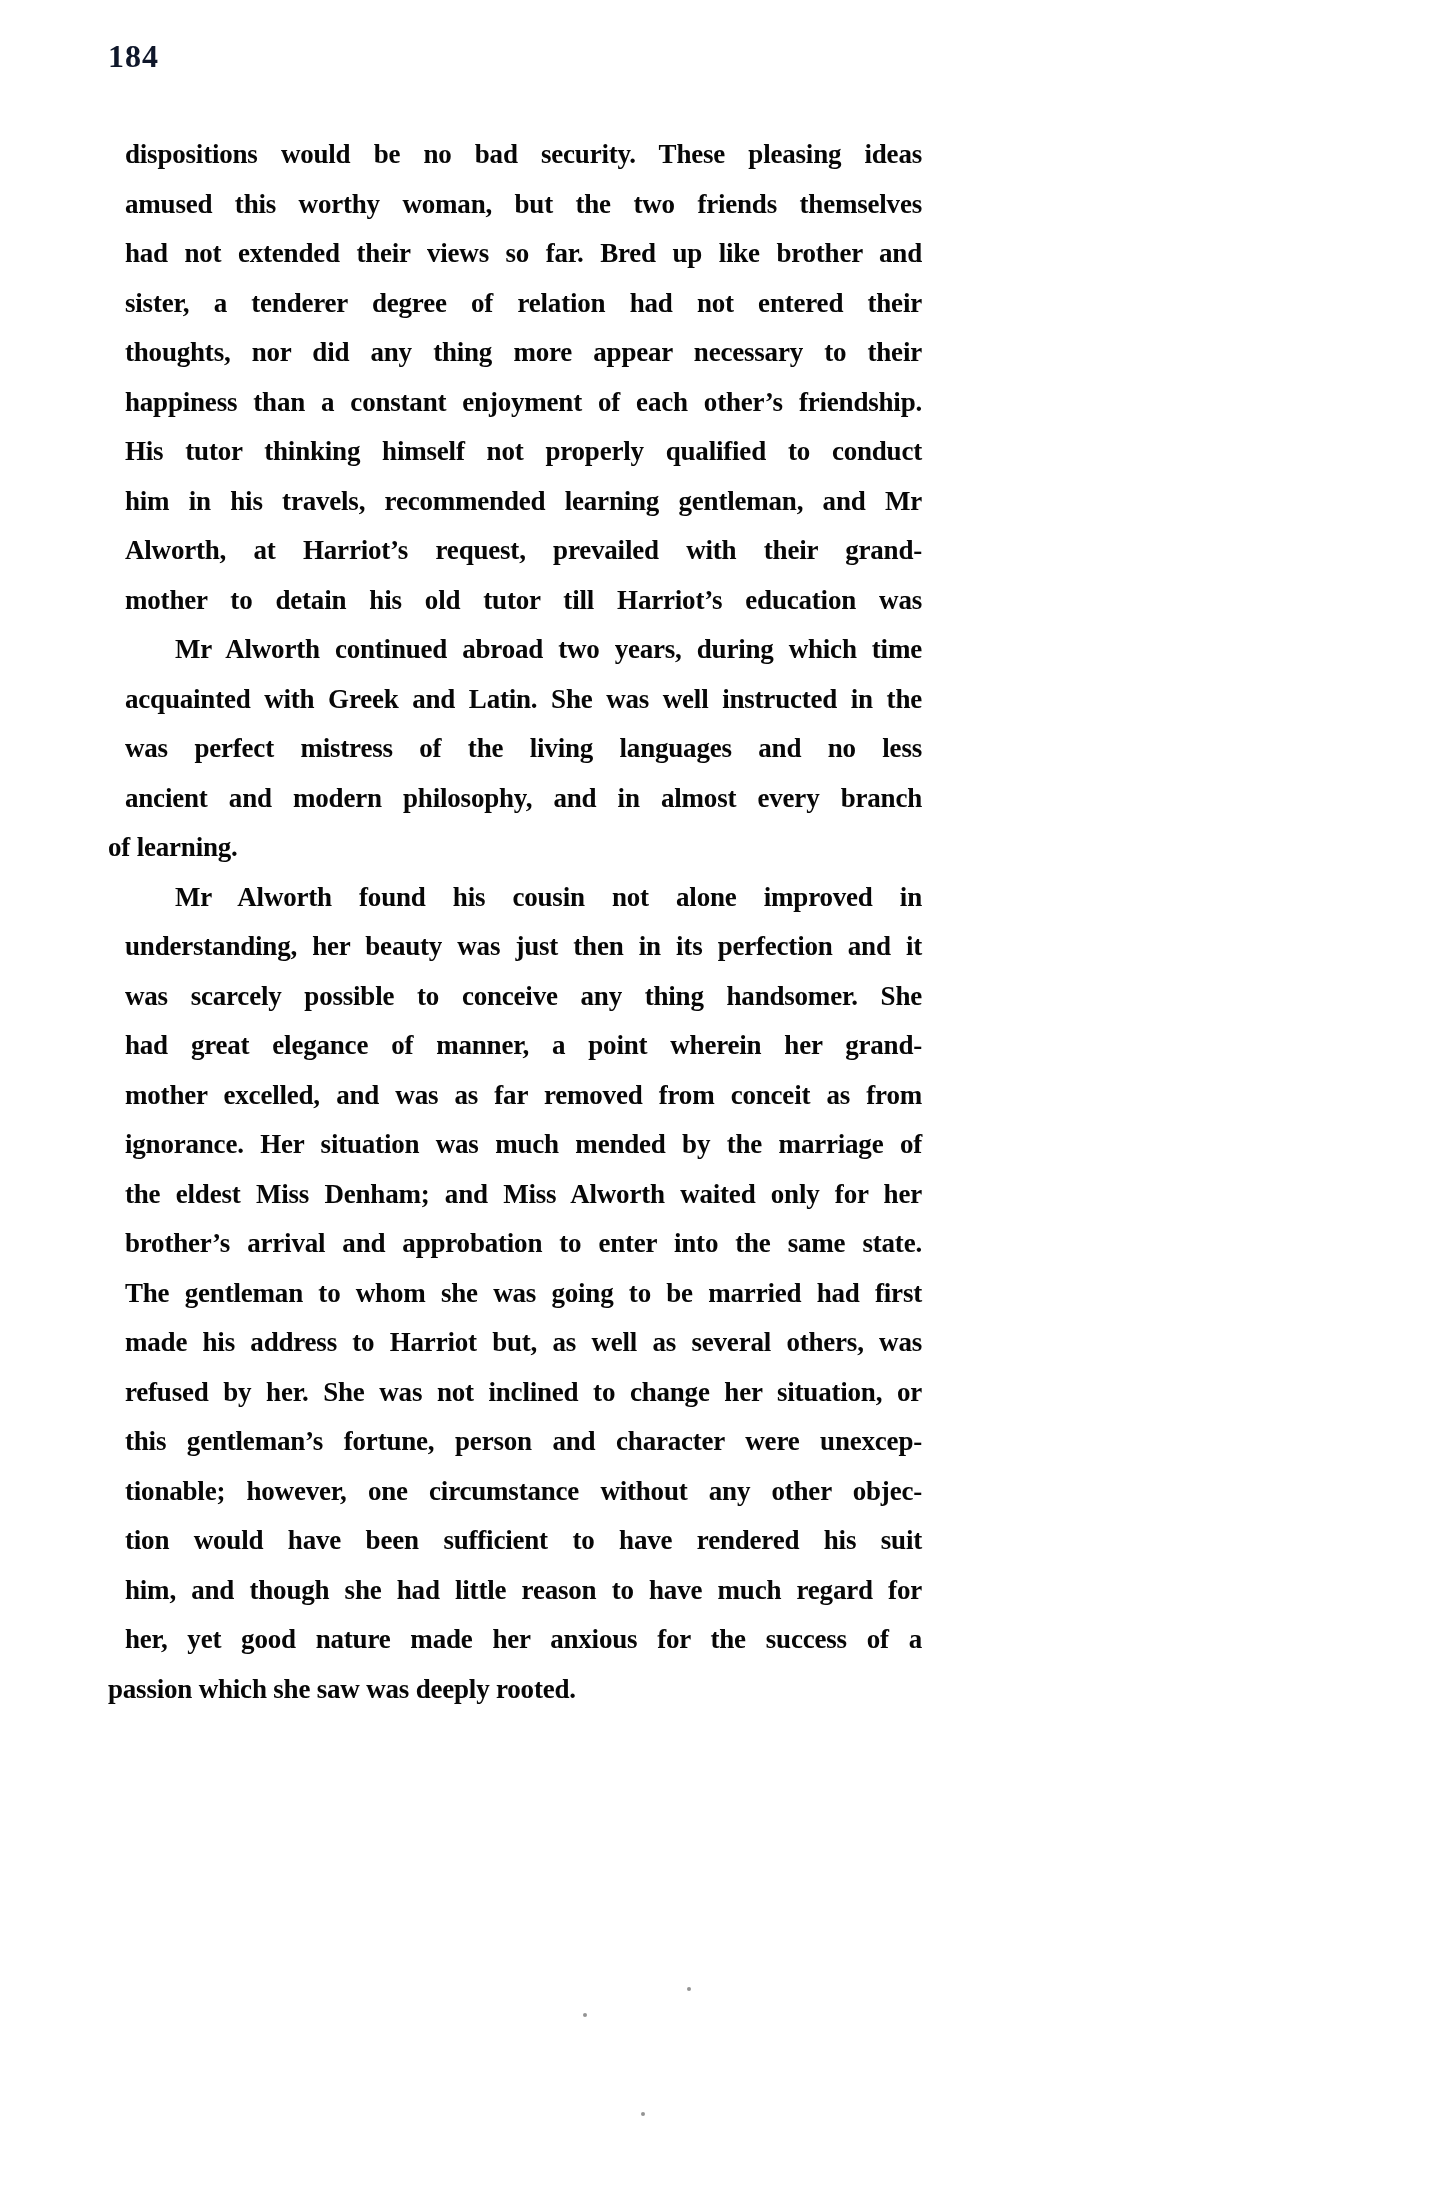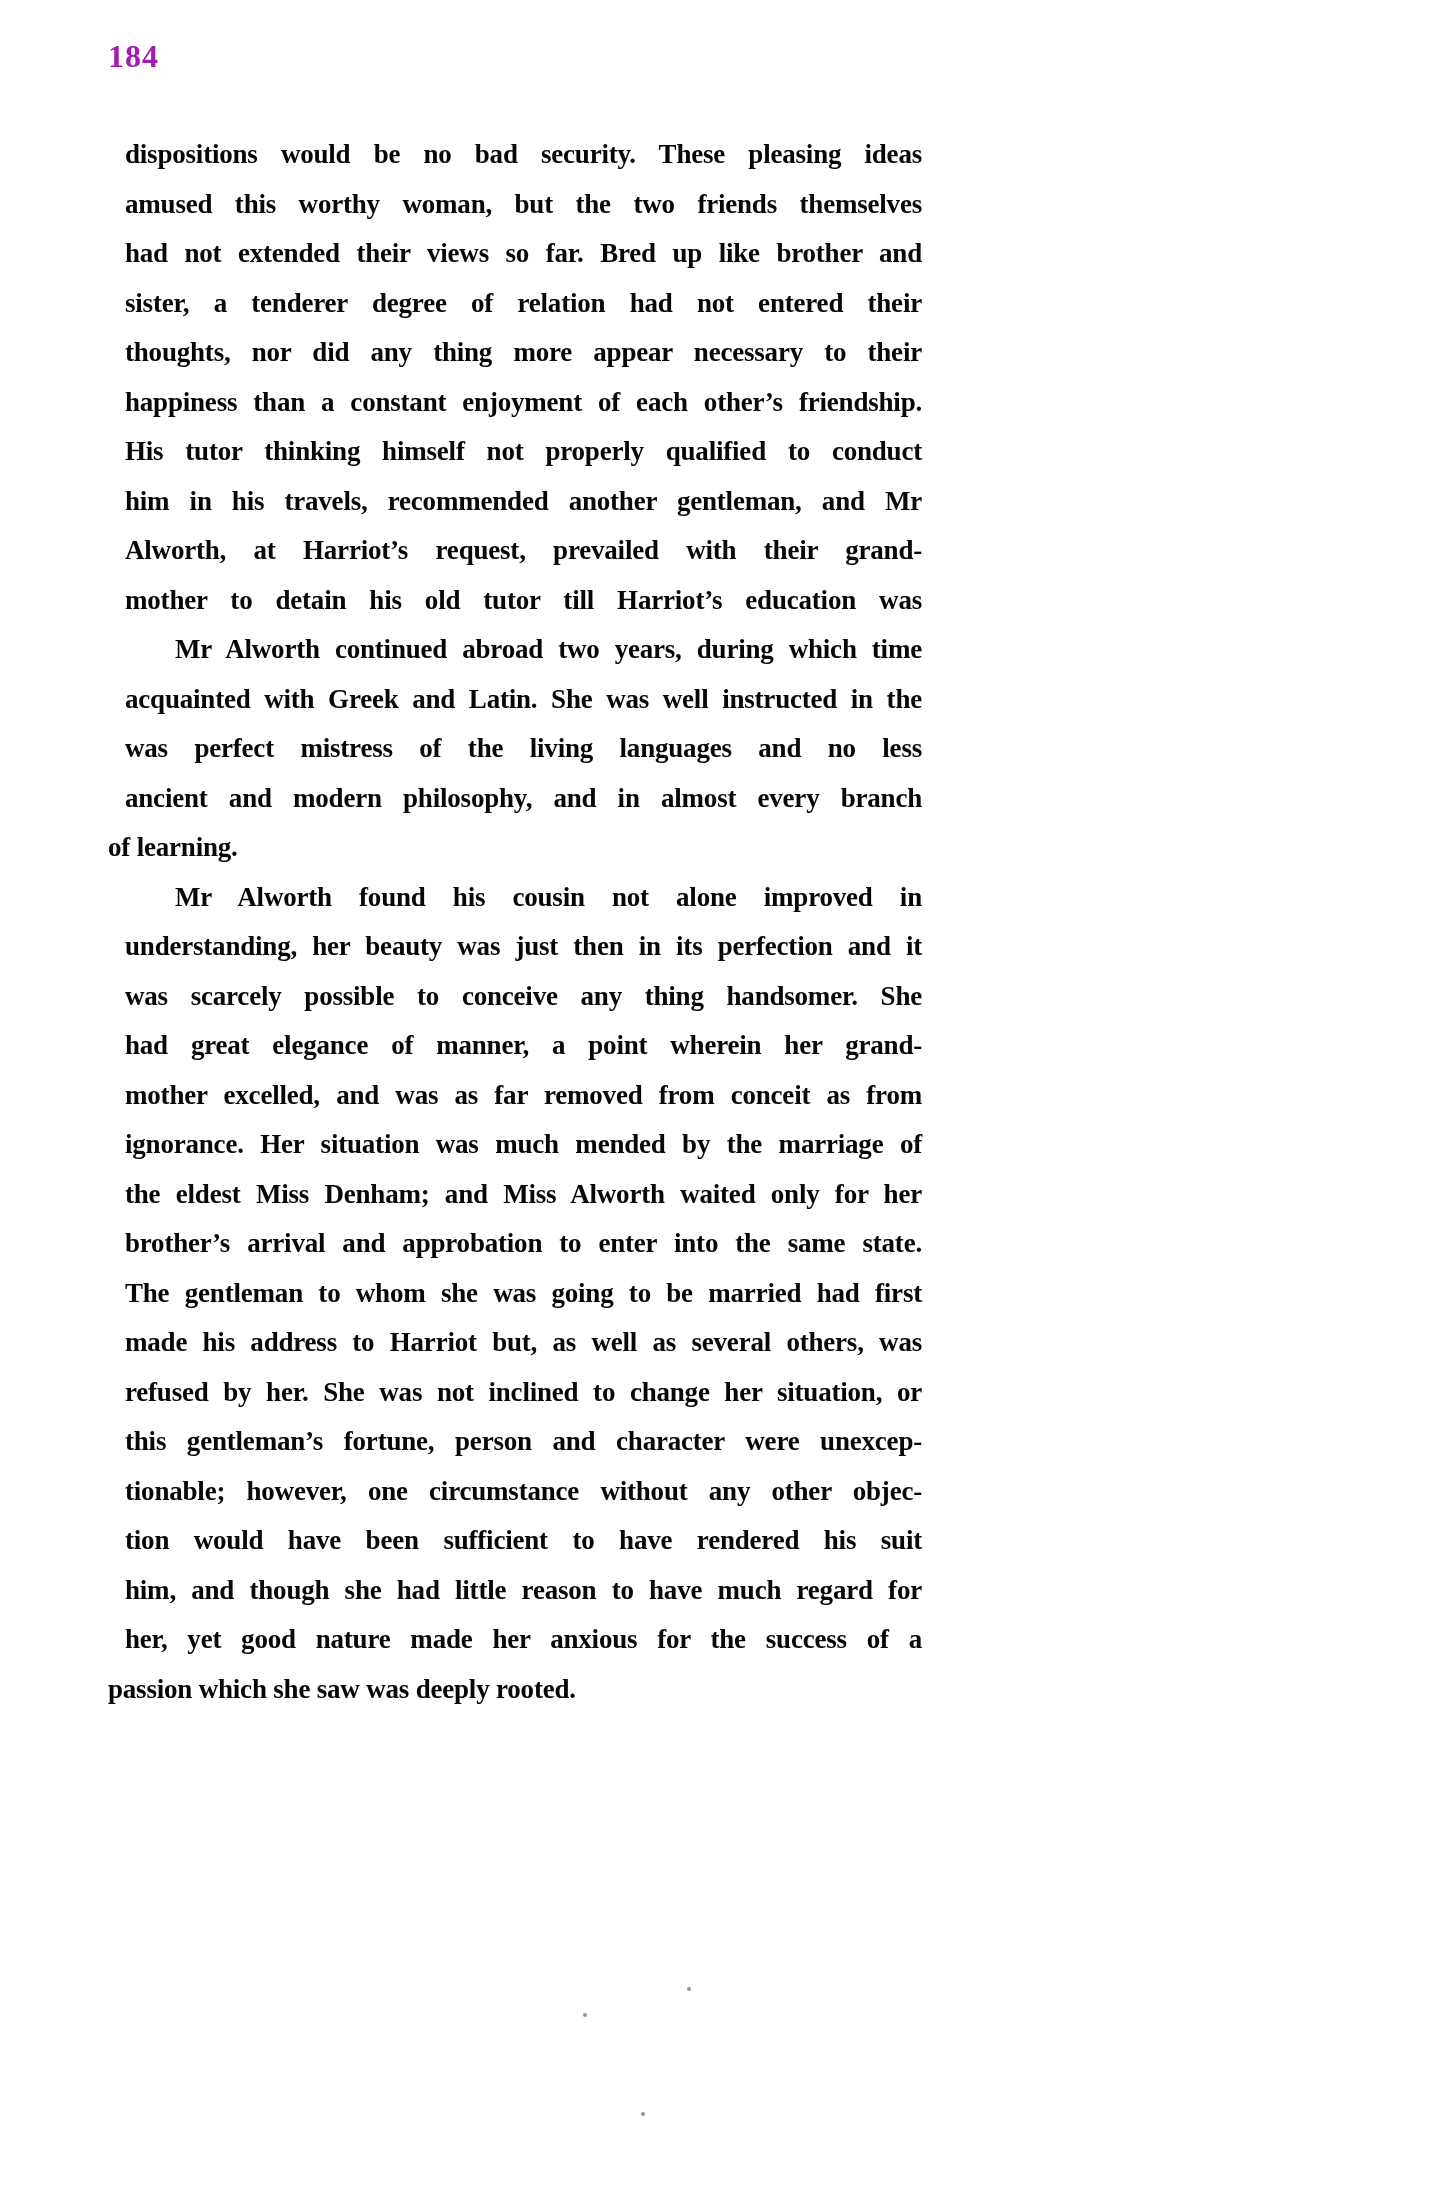--- a/index.html
+++ b/index.html
@@ -16,21 +16,21 @@
     font-family: "Liberation Serif", "DejaVu Serif", serif;
     overflow: hidden;
   }
   .page-number {
     position: absolute;
     left: 108px;
     top: 38px;
     font-size: 32px;
     font-weight: 700;
     letter-spacing: 1px;
-    color: #a21caf;
+    color: #0f172a;
   }
   .text-block {
     position: absolute;
     left: 108px;
     top: 130px;
     width: 814px;
   }
   .line {
     line-height: 49.5px;
     height: 49.5px;
@@ -64,21 +64,21 @@
 <div class="page">
   <div class="page-number">184</div>
   <div class="text-block" id="text-block">
       <div class="line just">dispositions would be no bad security. These pleasing ideas</div>
       <div class="line just">amused this worthy woman, but the two friends themselves</div>
       <div class="line just">had not extended their views so far. Bred up like brother and</div>
       <div class="line just">sister, a tenderer degree of relation had not entered their</div>
       <div class="line just">thoughts, nor did any thing more appear necessary to their</div>
       <div class="line just">happiness than a constant enjoyment of each other’s friendship.</div>
       <div class="line just">His tutor thinking himself not properly qualified to conduct</div>
-      <div class="line just">him in his travels, recommended another gentleman, and Mr</div>
+      <div class="line just">him in his travels, recommended learning gentleman, and Mr</div>
       <div class="line just">Alworth, at Harriot’s request, prevailed with their grand-</div>
       <div class="line just">mother to detain his old tutor till Harriot’s education was</div>
       <div class="line just ind">Mr Alworth continued abroad two years, during which time</div>
       <div class="line just">acquainted with Greek and Latin. She was well instructed in the</div>
       <div class="line just">was perfect mistress of the living languages and no less</div>
       <div class="line just">ancient and modern philosophy, and in almost every branch</div>
       <div class="line">of learning.</div>
       <div class="line just ind">Mr Alworth found his cousin not alone improved in</div>
       <div class="line just">understanding, her beauty was just then in its perfection and it</div>
       <div class="line just">was scarcely possible to conceive any thing handsomer. She</div>

